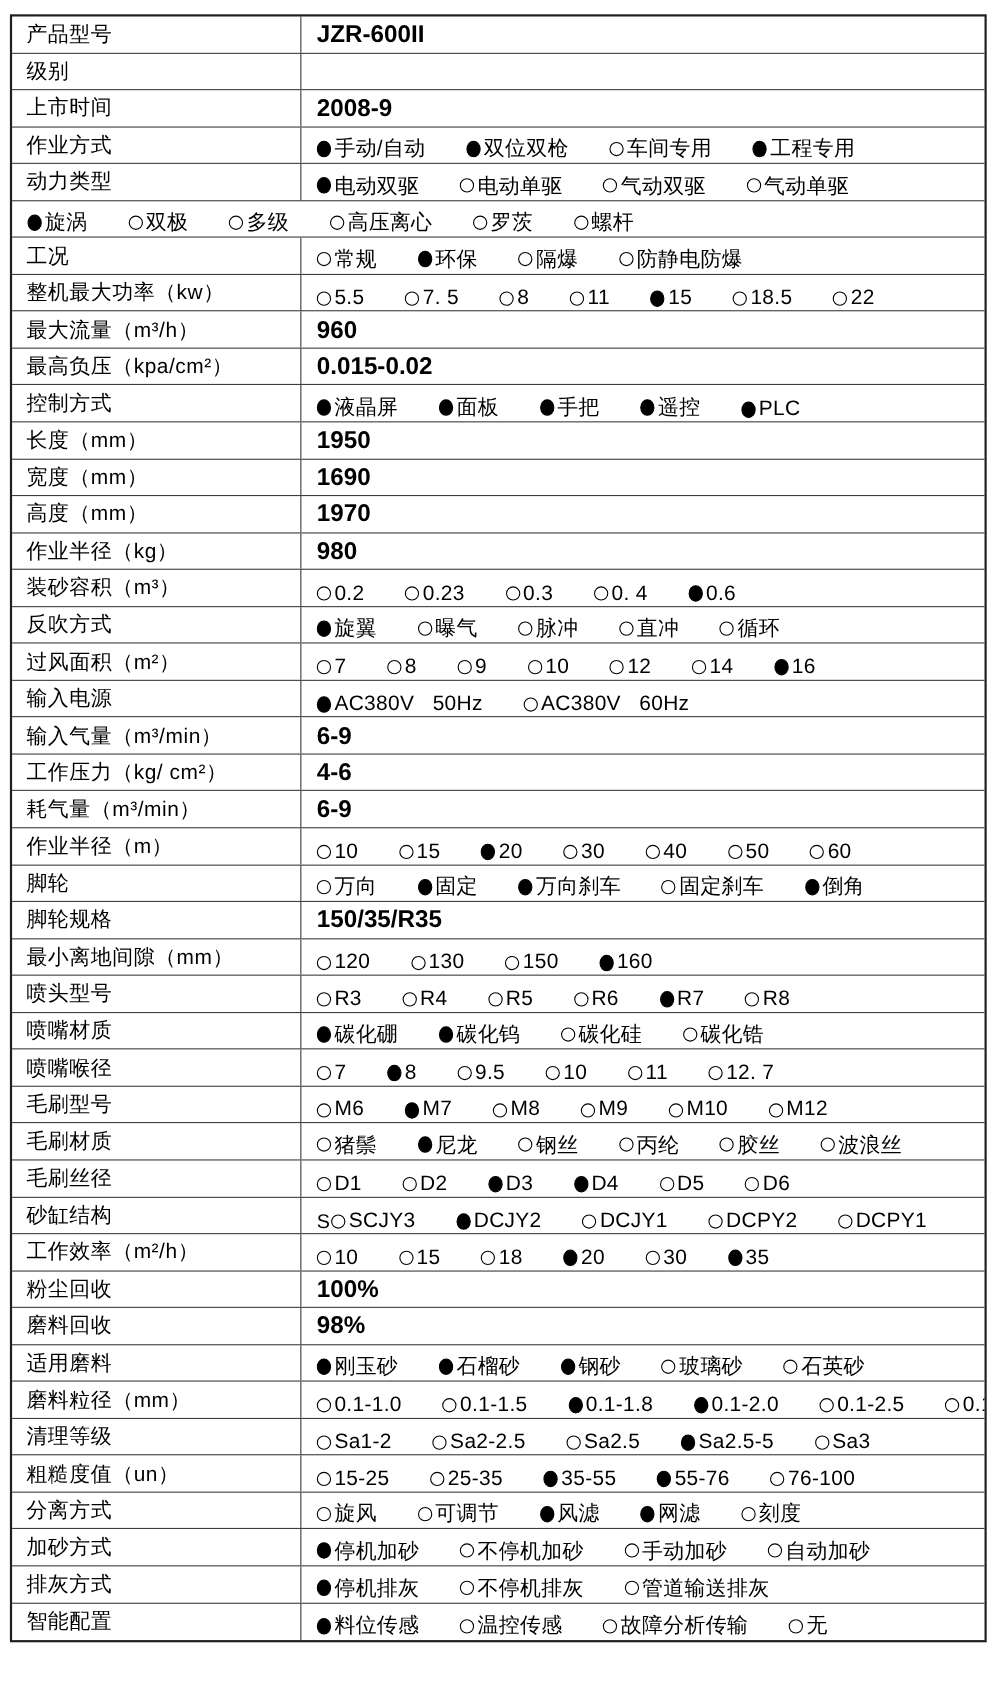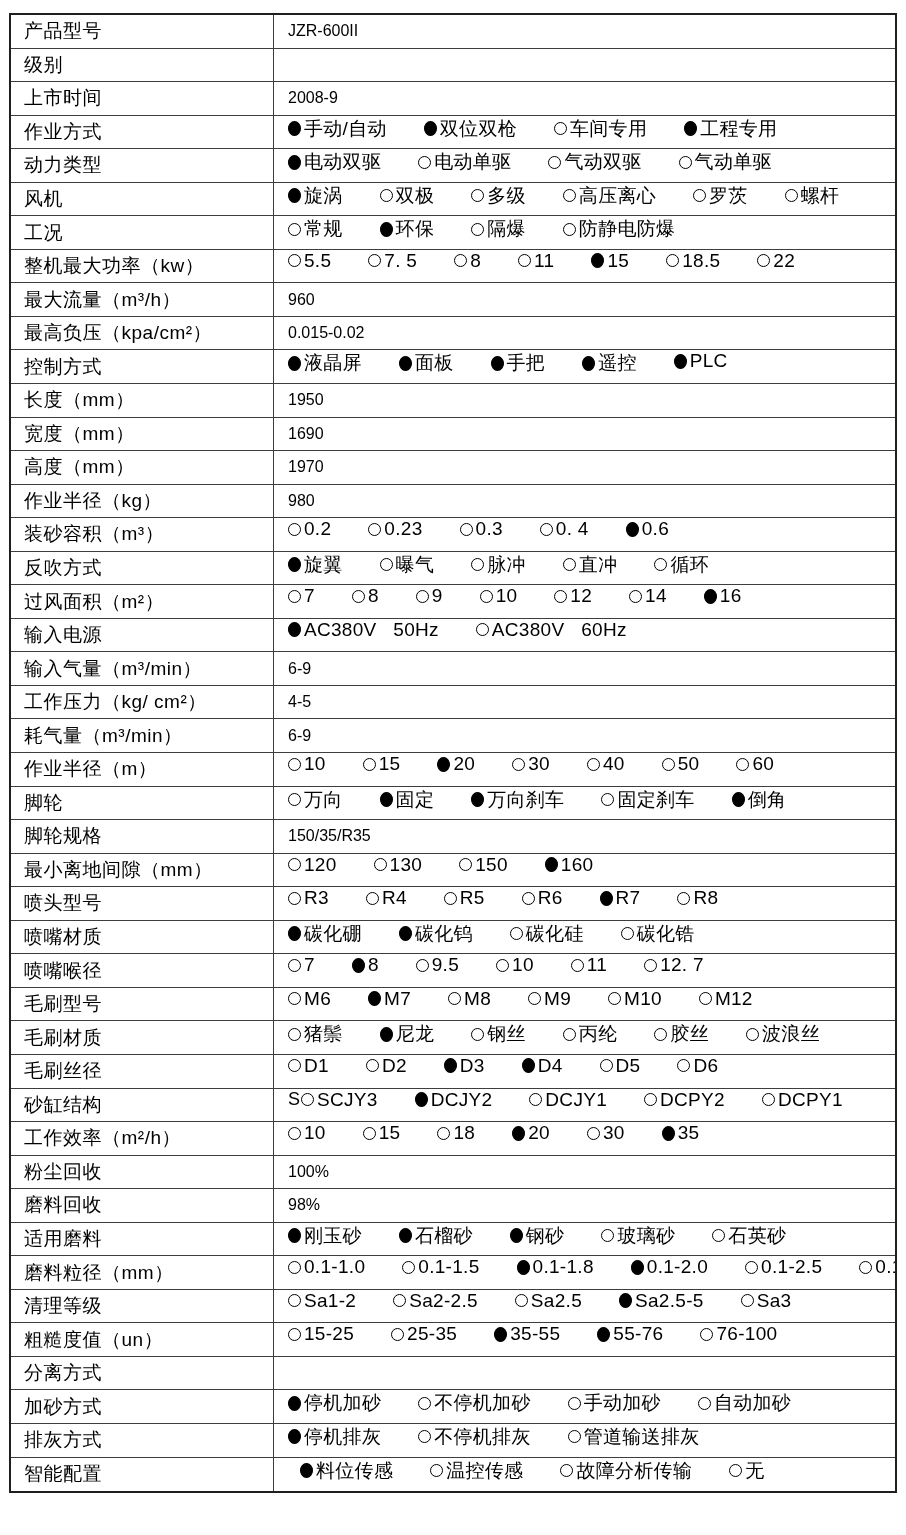--- a/index.html
+++ b/index.html
@@ -4,33 +4,33 @@
 <style>
   html,body{margin:0;padding:0;background:#ffffff;}
   body{font-family:"Liberation Sans", sans-serif; color:#000;}
   .page{position:relative;width:906px;height:1535px;background:#ffffff;overflow:hidden;}
   .spec-table{
     position:absolute;left:9px;top:13px;width:884px;
     border:2px solid #1f1f1f;
     background:#fff;
   }
   .row{display:flex;height:33.55px;border-bottom:1.5px solid #3d3d3d;box-sizing:border-box;}
-  .row:last-child{border-bottom:none;gap:12px;}
+  .row:last-child{border-bottom:none;}
   .cell{display:flex;align-items:center;box-sizing:border-box;overflow:hidden;}
   .cell.label{
     width:263px;flex:0 0 263px;
     border-right:1.5px solid #3d3d3d;
     padding-left:13px;
     font-size:19px;
     letter-spacing:0.5px;
     white-space:pre;
   }
   .cell.value{flex:1;padding-left:14px;}
-  .cell.value.plain{font-size:16px;white-space:pre;}
-  .cell.value.options{display:flex;align-items:flex-start;column-gap:37px;flex-wrap:nowrap;}
+  .cell.value.plain{font-size:22px;white-space:pre;font-weight:bold;}
+  .cell.value.options{display:flex;align-items:flex-end;column-gap:37px;flex-wrap:nowrap;}
   .opt{display:inline-flex;align-items:center;font-size:19px;white-space:pre;}
   .opt-prefix{font-size:18px;margin-right:1px;}
   .radio{
     display:inline-block;width:11px;height:11px;
     border:1.7px solid #000;border-radius:50%;
     margin-right:3px;flex:0 0 auto;
     box-sizing:content-box;
     background:transparent;
   }
   .radio.filled{background:#000;border-color:#000;width:11px;height:13px;}
@@ -96,21 +96,20 @@
     <span class="opt-label">气动双驱</span>
   </span>
           <span class="opt">
     
     <span class="radio"></span>
     <span class="opt-label">气动单驱</span>
   </span>
         </div>
   </div>
       <div class="row">
-    <div class="cell label">风机</div>
     <div class="cell value options">
           <span class="opt">
     
     <span class="radio filled"></span>
     <span class="opt-label">旋涡</span>
   </span>
           <span class="opt">
     
     <span class="radio"></span>
     <span class="opt-label">双极</span>
@@ -370,21 +369,21 @@
     <span class="opt-label">AC380V   60Hz</span>
   </span>
         </div>
   </div>
       <div class="row">
     <div class="cell label">输入气量（m³/min）</div>
     <div class="cell value plain">6-9</div>
   </div>
       <div class="row">
     <div class="cell label">工作压力（kg/ cm²）</div>
-    <div class="cell value plain">4-5</div>
+    <div class="cell value plain">4-6</div>
   </div>
       <div class="row">
     <div class="cell label">耗气量（m³/min）</div>
     <div class="cell value plain">6-9</div>
   </div>
       <div class="row">
     <div class="cell label">作业半径（m）</div>
     <div class="cell value options">
           <span class="opt">
     
@@ -875,20 +874,47 @@
   </span>
           <span class="opt">
     
     <span class="radio"></span>
     <span class="opt-label">76-100</span>
   </span>
         </div>
   </div>
       <div class="row">
     <div class="cell label">分离方式</div>
+    <div class="cell value options">
+          <span class="opt">
+    
+    <span class="radio"></span>
+    <span class="opt-label">旋风</span>
+  </span>
+          <span class="opt">
+    
+    <span class="radio"></span>
+    <span class="opt-label">可调节</span>
+  </span>
+          <span class="opt">
+    
+    <span class="radio filled"></span>
+    <span class="opt-label">风滤</span>
+  </span>
+          <span class="opt">
+    
+    <span class="radio filled"></span>
+    <span class="opt-label">网滤</span>
+  </span>
+          <span class="opt">
+    
+    <span class="radio"></span>
+    <span class="opt-label">刻度</span>
+  </span>
+        </div>
   </div>
       <div class="row">
     <div class="cell label">加砂方式</div>
     <div class="cell value options">
           <span class="opt">
     
     <span class="radio filled"></span>
     <span class="opt-label">停机加砂</span>
   </span>
           <span class="opt">

